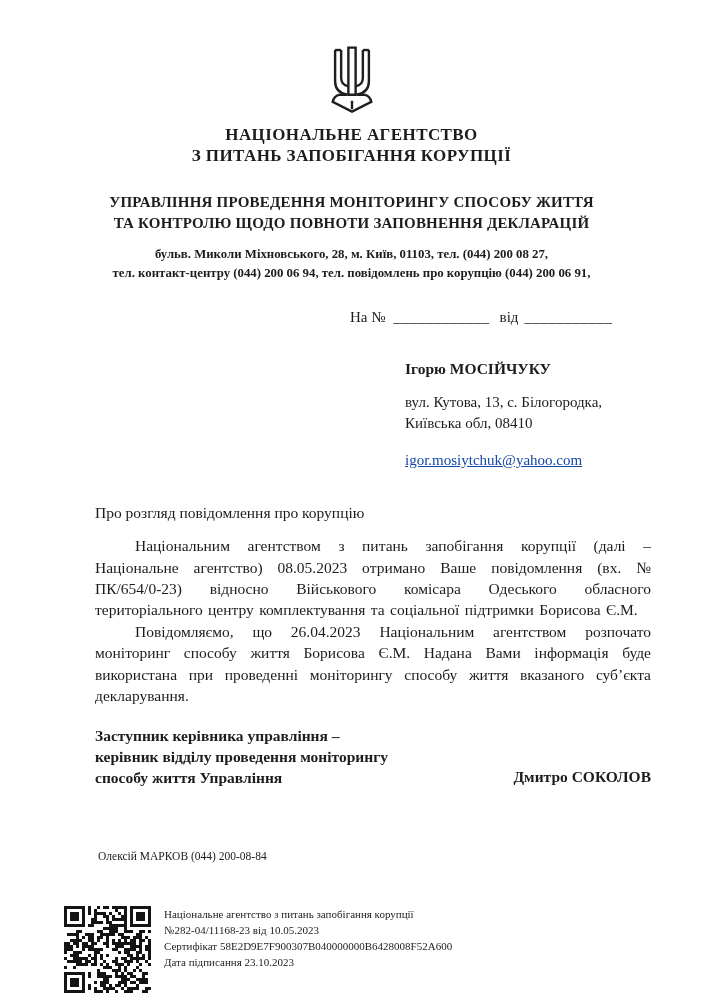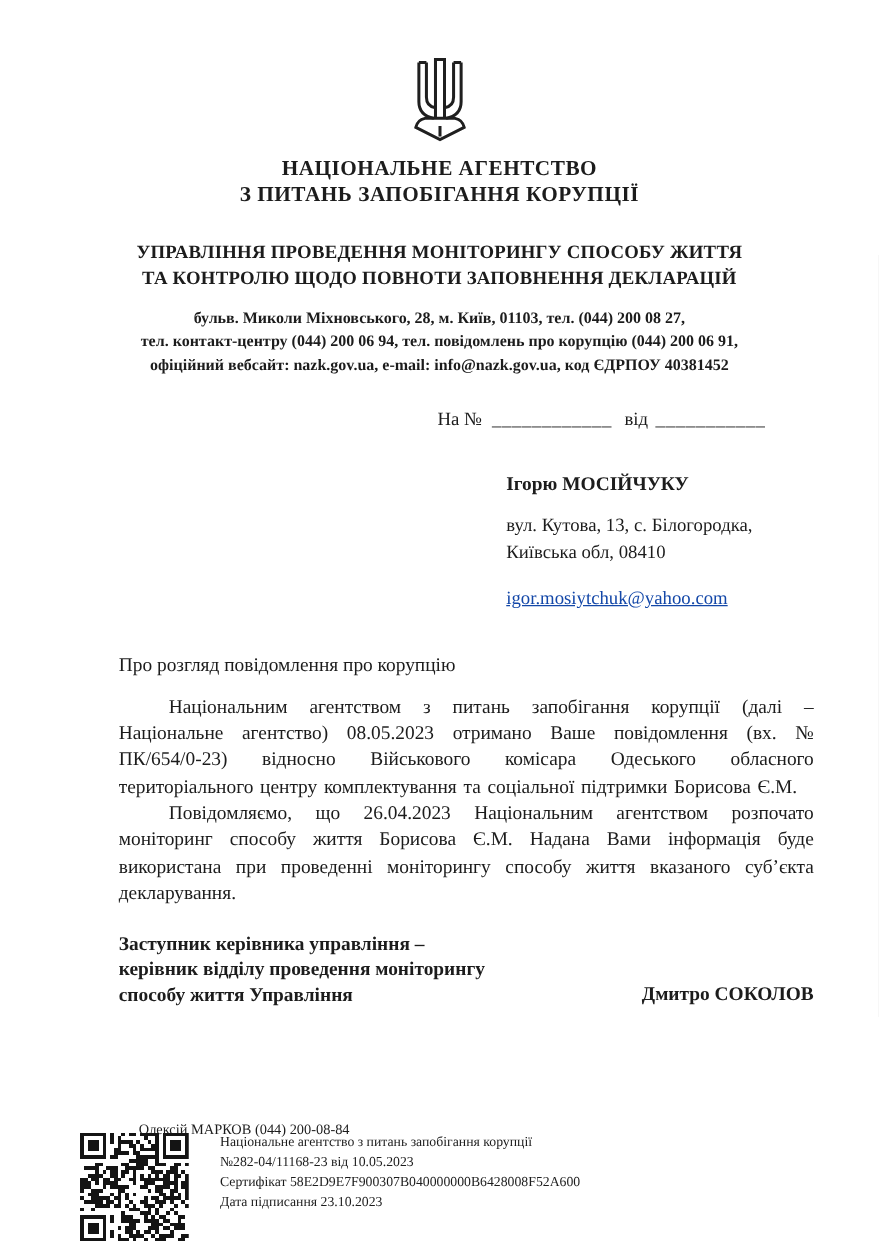--- a/index.html
+++ b/index.html
@@ -35,23 +35,23 @@
   .body-text { margin: 13px 52px 0 95px; font-size: 15.5px; line-height: 1.38; text-align: justify; }
   .body-text p { text-indent: 40px; word-spacing: 1.5px; }
 
   .signature {
     display: flex; justify-content: space-between; align-items: flex-end;
     margin: 20px 52px 0 95px;
     font-weight: bold; font-size: 15.5px; line-height: 1.35;
   }
   .sig-name { white-space: nowrap; padding-bottom: 1px; }
 
-  .executor { position: absolute; left: 111px; top: 850px; font-size: 11.5px; margin-top: 48px; }
-
-  .stamp { position: absolute; left: 64px; top: 906px; display: flex; gap: 25px; align-items: flex-start; }
+  .executor { position: absolute; left: 98px; top: 850px; font-size: 11.5px; }
+
+  .stamp { position: absolute; left: 64px; top: 906px; display: flex; gap: 13px; align-items: flex-start; }
   .qr { width: 87px; height: 87px; }
   .stamp-lines { font-size: 11px; line-height: 1.45; padding-top: 1px; }
 </style>
 </head>
 <body>
 
 <div class="page">
 
   <div class="letterhead">
     <div class="emblem">
@@ -73,21 +73,20 @@
       <div>НАЦІОНАЛЬНЕ АГЕНТСТВО</div>
       <div>З ПИТАНЬ ЗАПОБІГАННЯ КОРУПЦІЇ</div>
     </div>
     <div class="department">
       <div>УПРАВЛІННЯ ПРОВЕДЕННЯ МОНІТОРИНГУ СПОСОБУ ЖИТТЯ</div>
       <div>ТА КОНТРОЛЮ ЩОДО ПОВНОТИ ЗАПОВНЕННЯ ДЕКЛАРАЦІЙ</div>
     </div>
     <div class="contacts">
       <div>бульв. Миколи Міхновського, 28, м. Київ, 01103, тел. (044) 200 08 27,</div>
       <div>тел. контакт-центру (044) 200 06 94, тел. повідомлень про корупцію (044) 200 06 91,</div>
-      <div>офіційний вебсайт: nazk.gov.ua, e-mail: info@nazk.gov.ua, код ЄДРПОУ 40381452</div>
     </div>
   </div>
 
   <div class="reference">
     <span class="pre">На №</span><span class="blank">____________</span><span class="conj">від</span><span class="blank">___________</span>
   </div>
 
   <div class="recipient">
     <div class="r-name">Ігорю МОСІЙЧУКУ</div>
     <div class="r-addr">

